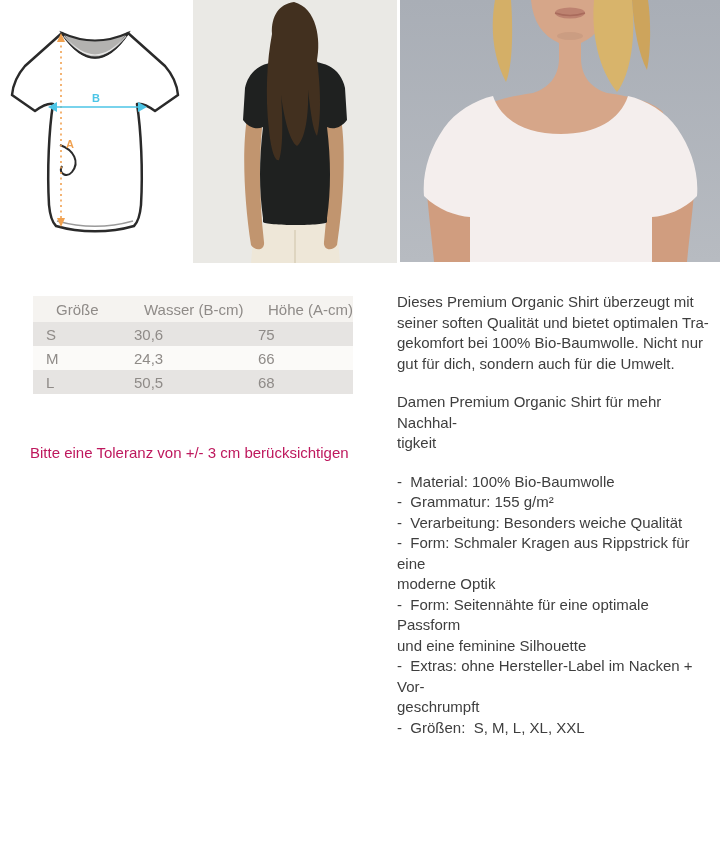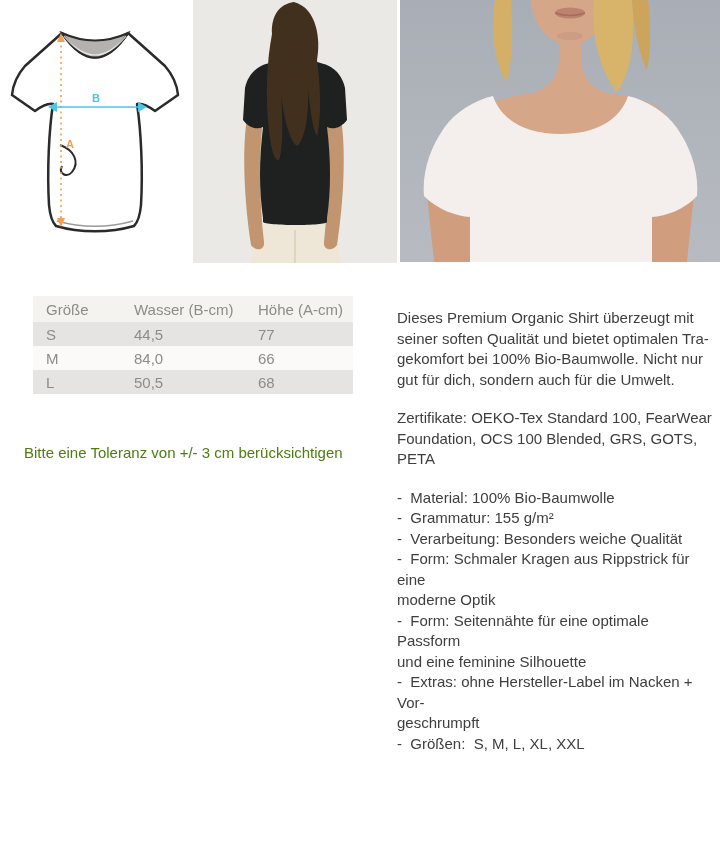--- a/index.html
+++ b/index.html
@@ -23,38 +23,38 @@
   .size-table {
     position:absolute; left:33px; top:296px;
     width:320px; border-collapse:collapse; table-layout:fixed;
     font-size:15px; color:#8f8b88;
   }
   .size-table col.c1 { width:88px; }
   .size-table col.c2 { width:124px; }
   .size-table col.c3 { width:108px; }
   .size-table th {
     font-weight:400; text-align:left; background:#f5f3f0;
-    height:26px; padding:0 0 0 13px;
+    height:26px; padding:0 0 0 23px;
   }
   .size-table td { height:24px; padding:0 0 0 13px; }
   .size-table tbody tr:nth-child(odd)  { background:#e6e4e2; }
   .size-table tbody tr:nth-child(even) { background:#fbfaf8; }
 
   .tolerance-note {
-    position:absolute; left:24px; top:444px;
-    font-size:15px; color:#4d7c0f;
+    position:absolute; left:30px; top:444px;
+    font-size:15px; color:#be185d;
     white-space:nowrap;
   }
 
   
   .description {
     position:absolute; left:397px; top:292px; width:318px;
     font-size:15px; line-height:20.5px; color:#3e3e3e;
   }
-  .description p { margin:16px 0 18px 0; white-space:pre-wrap; }
+  .description p { margin:0 0 18px 0; white-space:pre-wrap; }
 </style>
 </head>
 <body>
 
 <div class="page">
 
   <div class="tile" id="tile-diagram">
     <svg width="190" height="263" viewBox="0 0 190 263">
 
       <path d="M 62 33 L 25 66 C 18 74 13 84 12 95 L 35 111 C 42 106 48 103 53 104
@@ -145,45 +145,45 @@
     <thead>
       <tr>
         <th>Größe</th>
         <th>Wasser (B-cm)</th>
         <th>Höhe (A-cm)</th>
       </tr>
     </thead>
     <tbody>
       <tr>
         <td>S</td>
-        <td>44,5</td>
-        <td>77</td>
+        <td>30,6</td>
+        <td>75</td>
       </tr>
       <tr>
         <td>M</td>
-        <td>84,0</td>
+        <td>24,3</td>
         <td>66</td>
       </tr>
       <tr>
         <td>L</td>
         <td>50,5</td>
         <td>68</td>
       </tr>
     </tbody>
   </table>
 
   <div class="tolerance-note">Bitte eine Toleranz von +/- 3 cm berücksichtigen</div>
 
   <div class="description">
     <p>Dieses Premium Organic Shirt überzeugt mit
 seiner soften Qualität und bietet optimalen Tra-
 gekomfort bei 100% Bio-Baumwolle. Nicht nur
 gut für dich, sondern auch für die Umwelt.</p>
-    <p>Zertifikate: OEKO-Tex Standard 100, FearWear
-Foundation, OCS 100 Blended, GRS, GOTS, PETA</p>
+    <p>Damen Premium Organic Shirt für mehr Nachhal-
+tigkeit</p>
     <p>-  Material: 100% Bio-Baumwolle
 -  Grammatur: 155 g/m²
 -  Verarbeitung: Besonders weiche Qualität
 -  Form: Schmaler Kragen aus Rippstrick für eine
 moderne Optik
 -  Form: Seitennähte für eine optimale Passform
 und eine feminine Silhouette
 -  Extras: ohne Hersteller-Label im Nacken + Vor-
 geschrumpft
 -  Größen:  S, M, L, XL, XXL</p>

